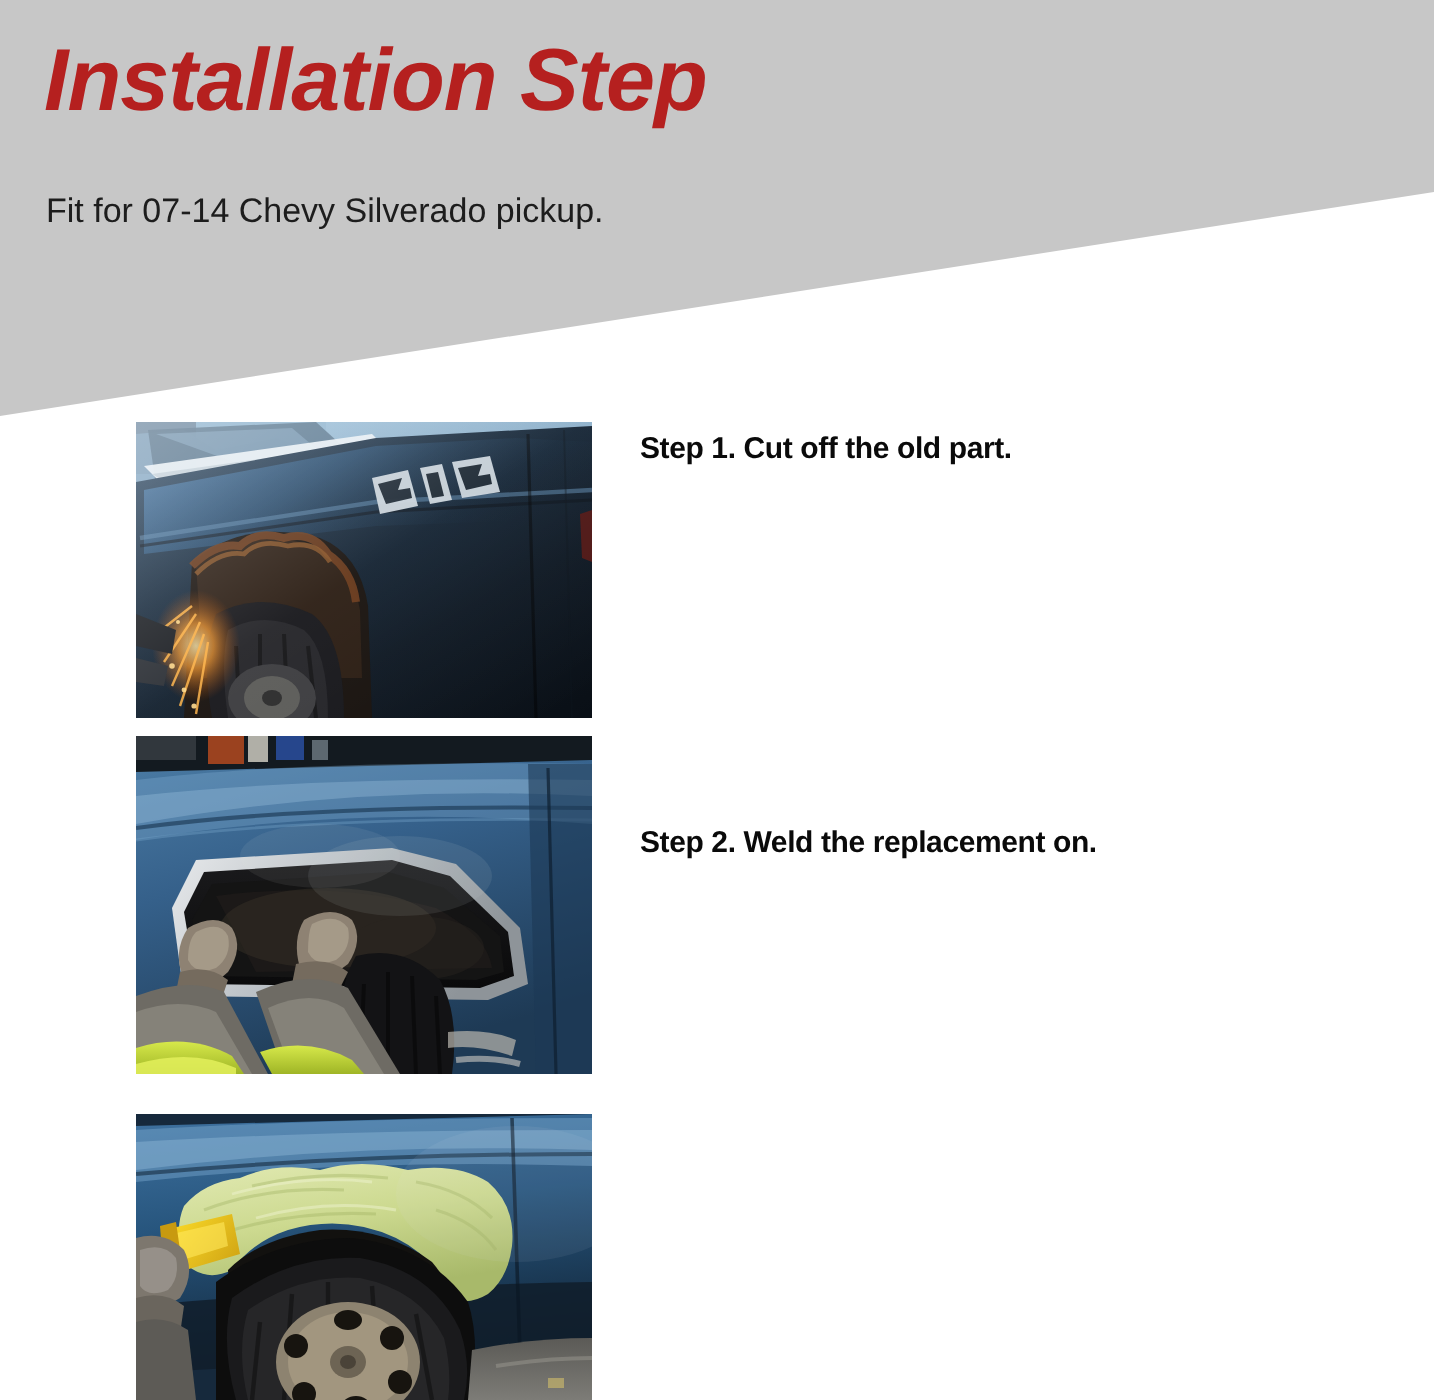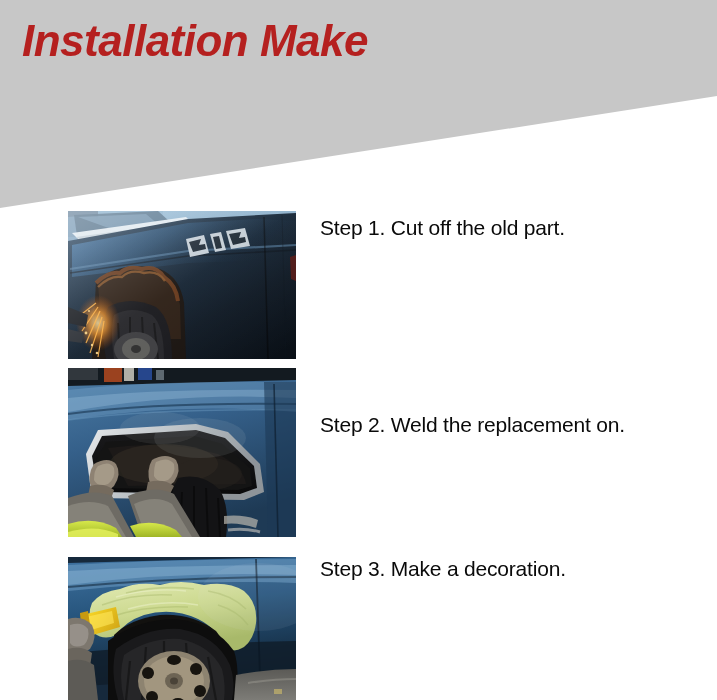--- a/index.html
+++ b/index.html
@@ -76,39 +76,40 @@
   }
   .r1 .step-photo { height: 148px; }
   .r2 .step-photo { height: 169px; }
   .r3 .step-photo { height: 143px; }
 
   .step-photo svg { display: block; width: 100%; height: 100%; }
 
   .step-caption {
     position: absolute;
     left: 320px;
-    font-size: 21px;
-    font-weight: normal;
+    font-size: 15px;
+    font-weight: bold;
     color: #0a0a0a;
     white-space: nowrap;
     letter-spacing: -0.2px;
   }
   .r1 .step-caption { top: 5px; }
   .r2 .step-caption { top: 5px; margin-top: 40px; }
   .r3 .step-caption { top: 0px; }
 </style>
 </head>
 <body>
 
 <div id="page">
 
   <div class="header-banner"></div>
 
-  <div class="page-title">Installation Make</div>
-
+  <div class="page-title">Installation Step</div>
+
+  <div class="page-subtitle">Fit for 07-14 Chevy Silverado pickup.</div>
 
   <div class="step-row r1">
     <div class="step-photo">
       <svg viewBox="0 0 228 148" preserveAspectRatio="none">
         <defs>
           <linearGradient id="s1sky" x1="0" y1="0" x2="0.3" y2="1">
             <stop offset="0" stop-color="#9fc3dd"></stop>
             <stop offset="1" stop-color="#5f7f99"></stop>
           </linearGradient>
           <linearGradient id="s1body" x1="0.05" y1="0" x2="0.9" y2="1">
@@ -400,16 +401,15 @@
         <path d="M0 104 Q14 100 26 108 L30 143 L0 143 Z" fill="#5d5b56"></path>
 
         <path d="M168 118 Q198 112 228 112 L228 143 L166 143 Z" fill="url(#s3ground)"></path>
         <path d="M180 126 Q206 122 228 122" stroke="#99988f" stroke-width="2" fill="none" opacity="0.5"></path>
         <rect x="206" y="132" width="8" height="5" fill="#c4b36b" opacity="0.7"></rect>
 
         <ellipse cx="190" cy="40" rx="60" ry="34" fill="#dfe7ea" opacity="0.07"></ellipse>
       </svg>
     </div>
 
-    <div class="step-caption">Step 3. Make a decoration.</div>
   </div>
 
 </div>
 
 </body></html>

